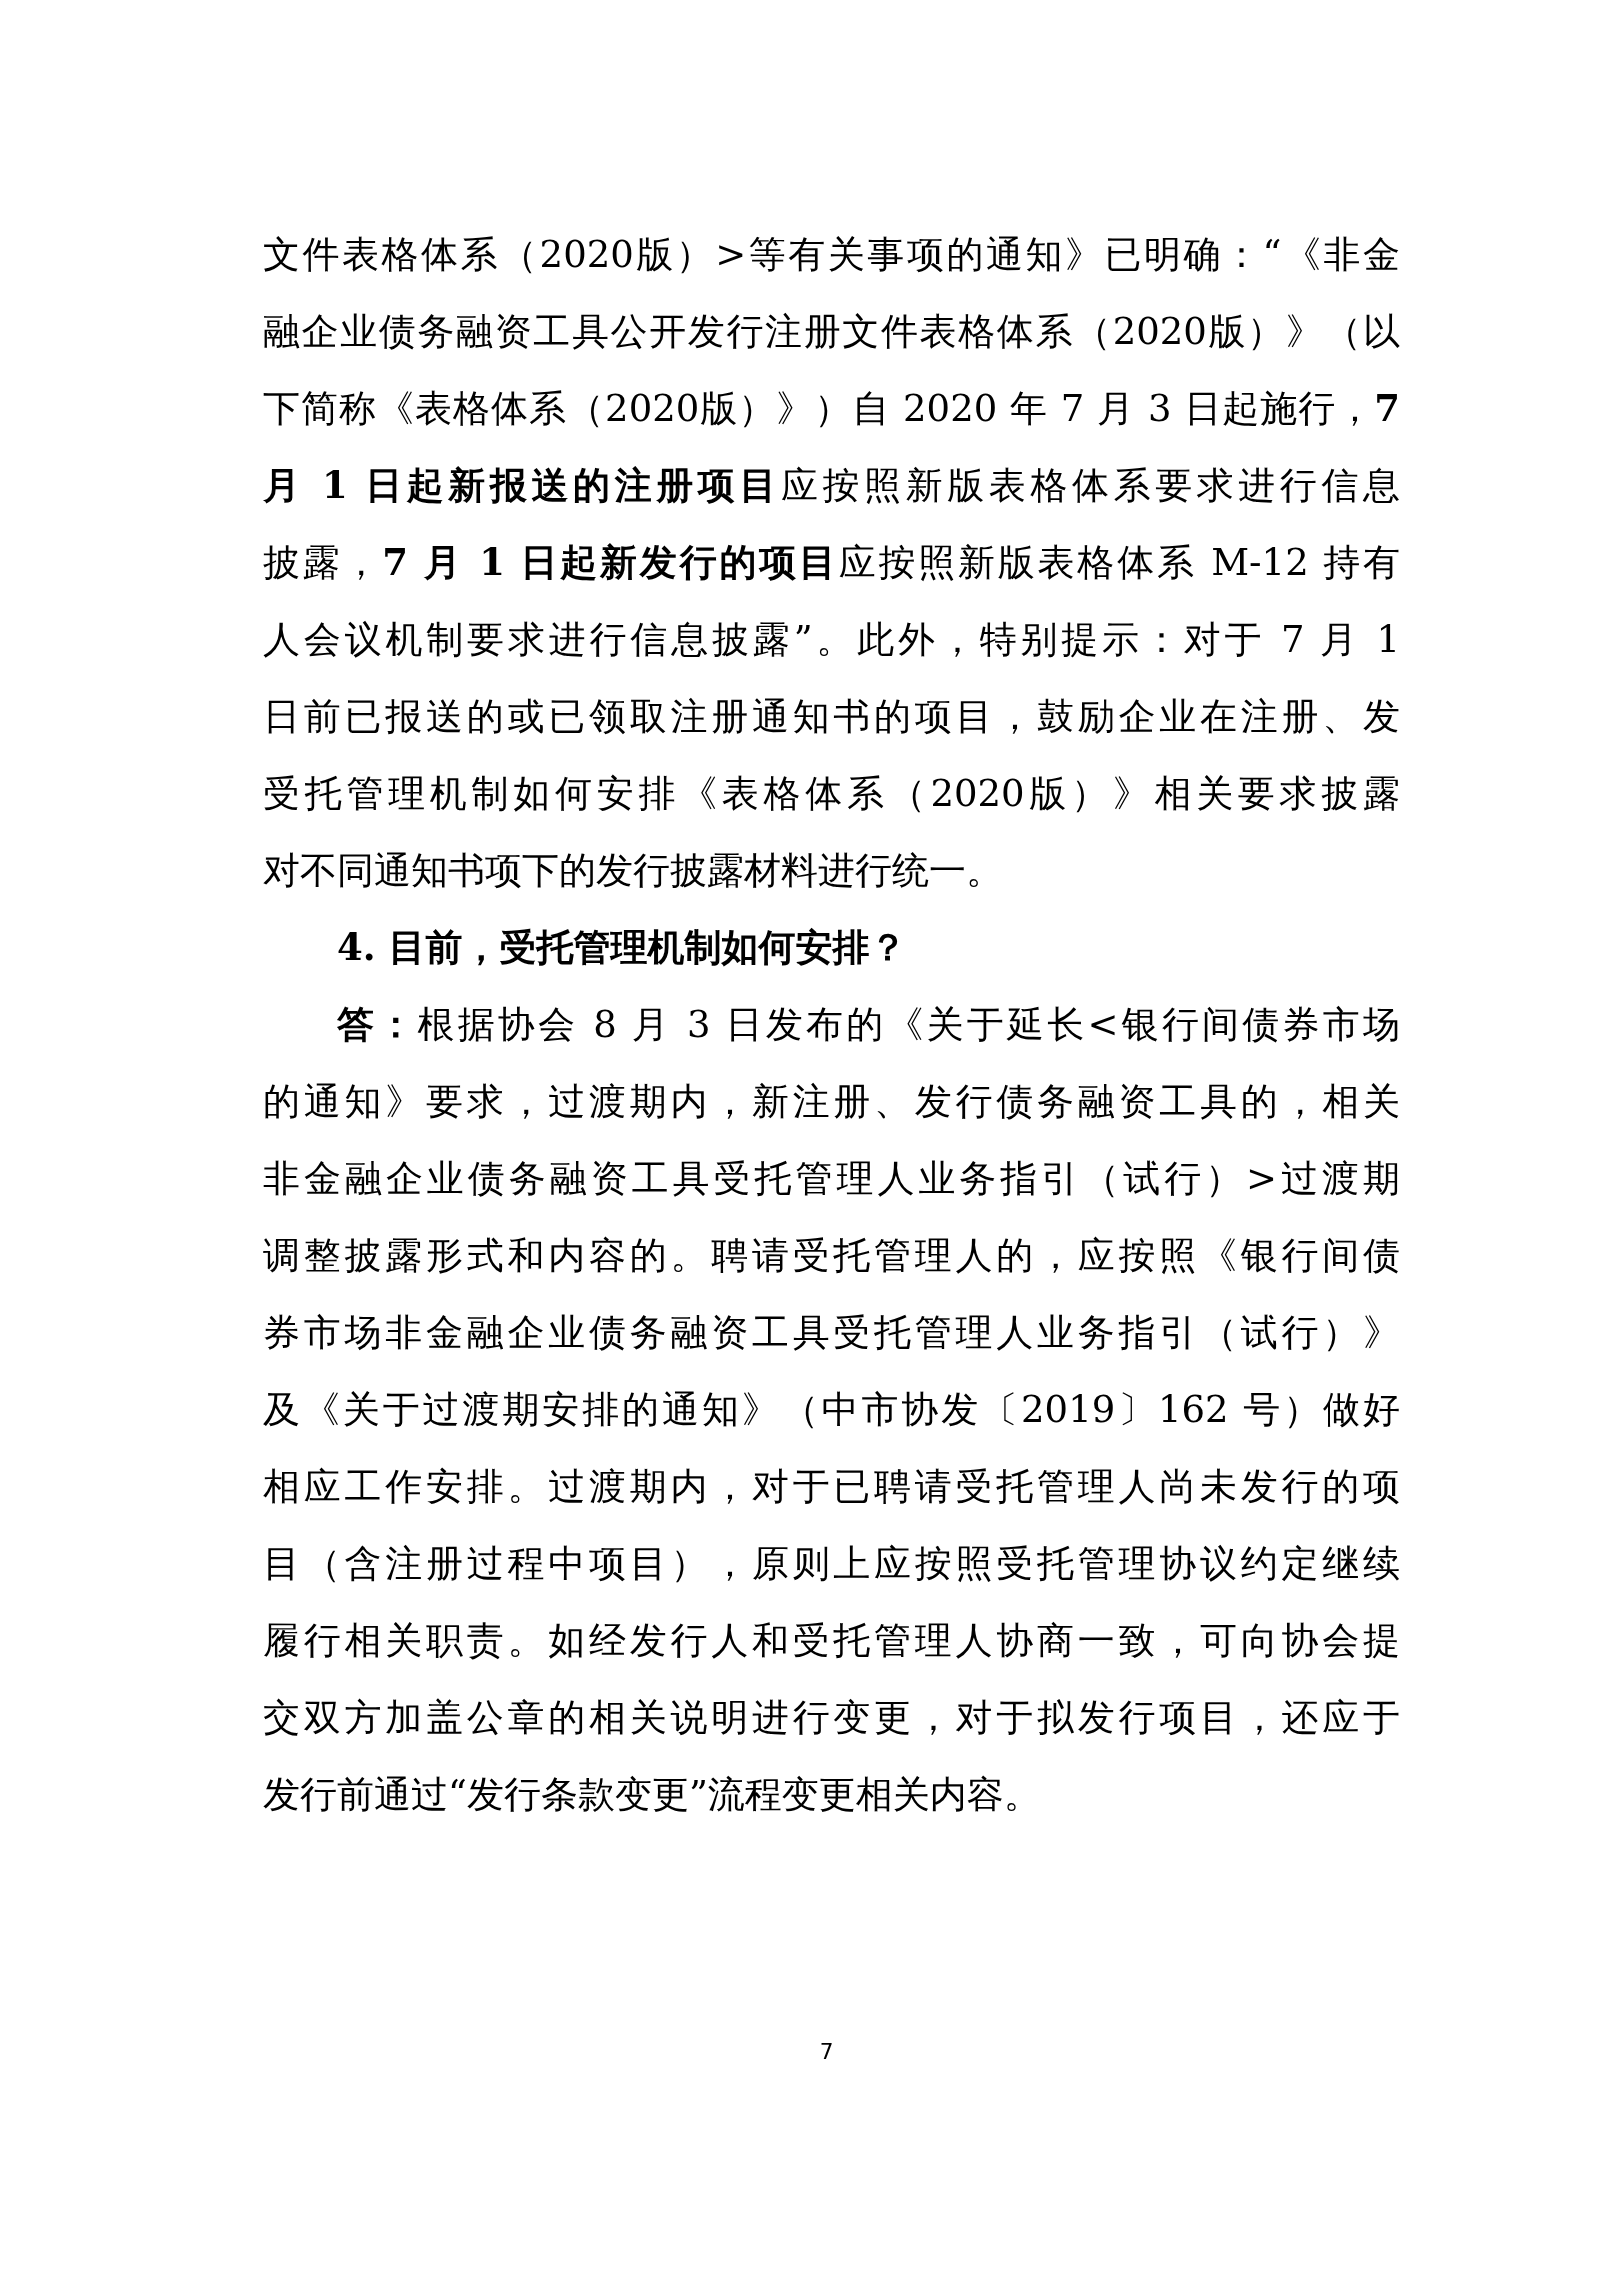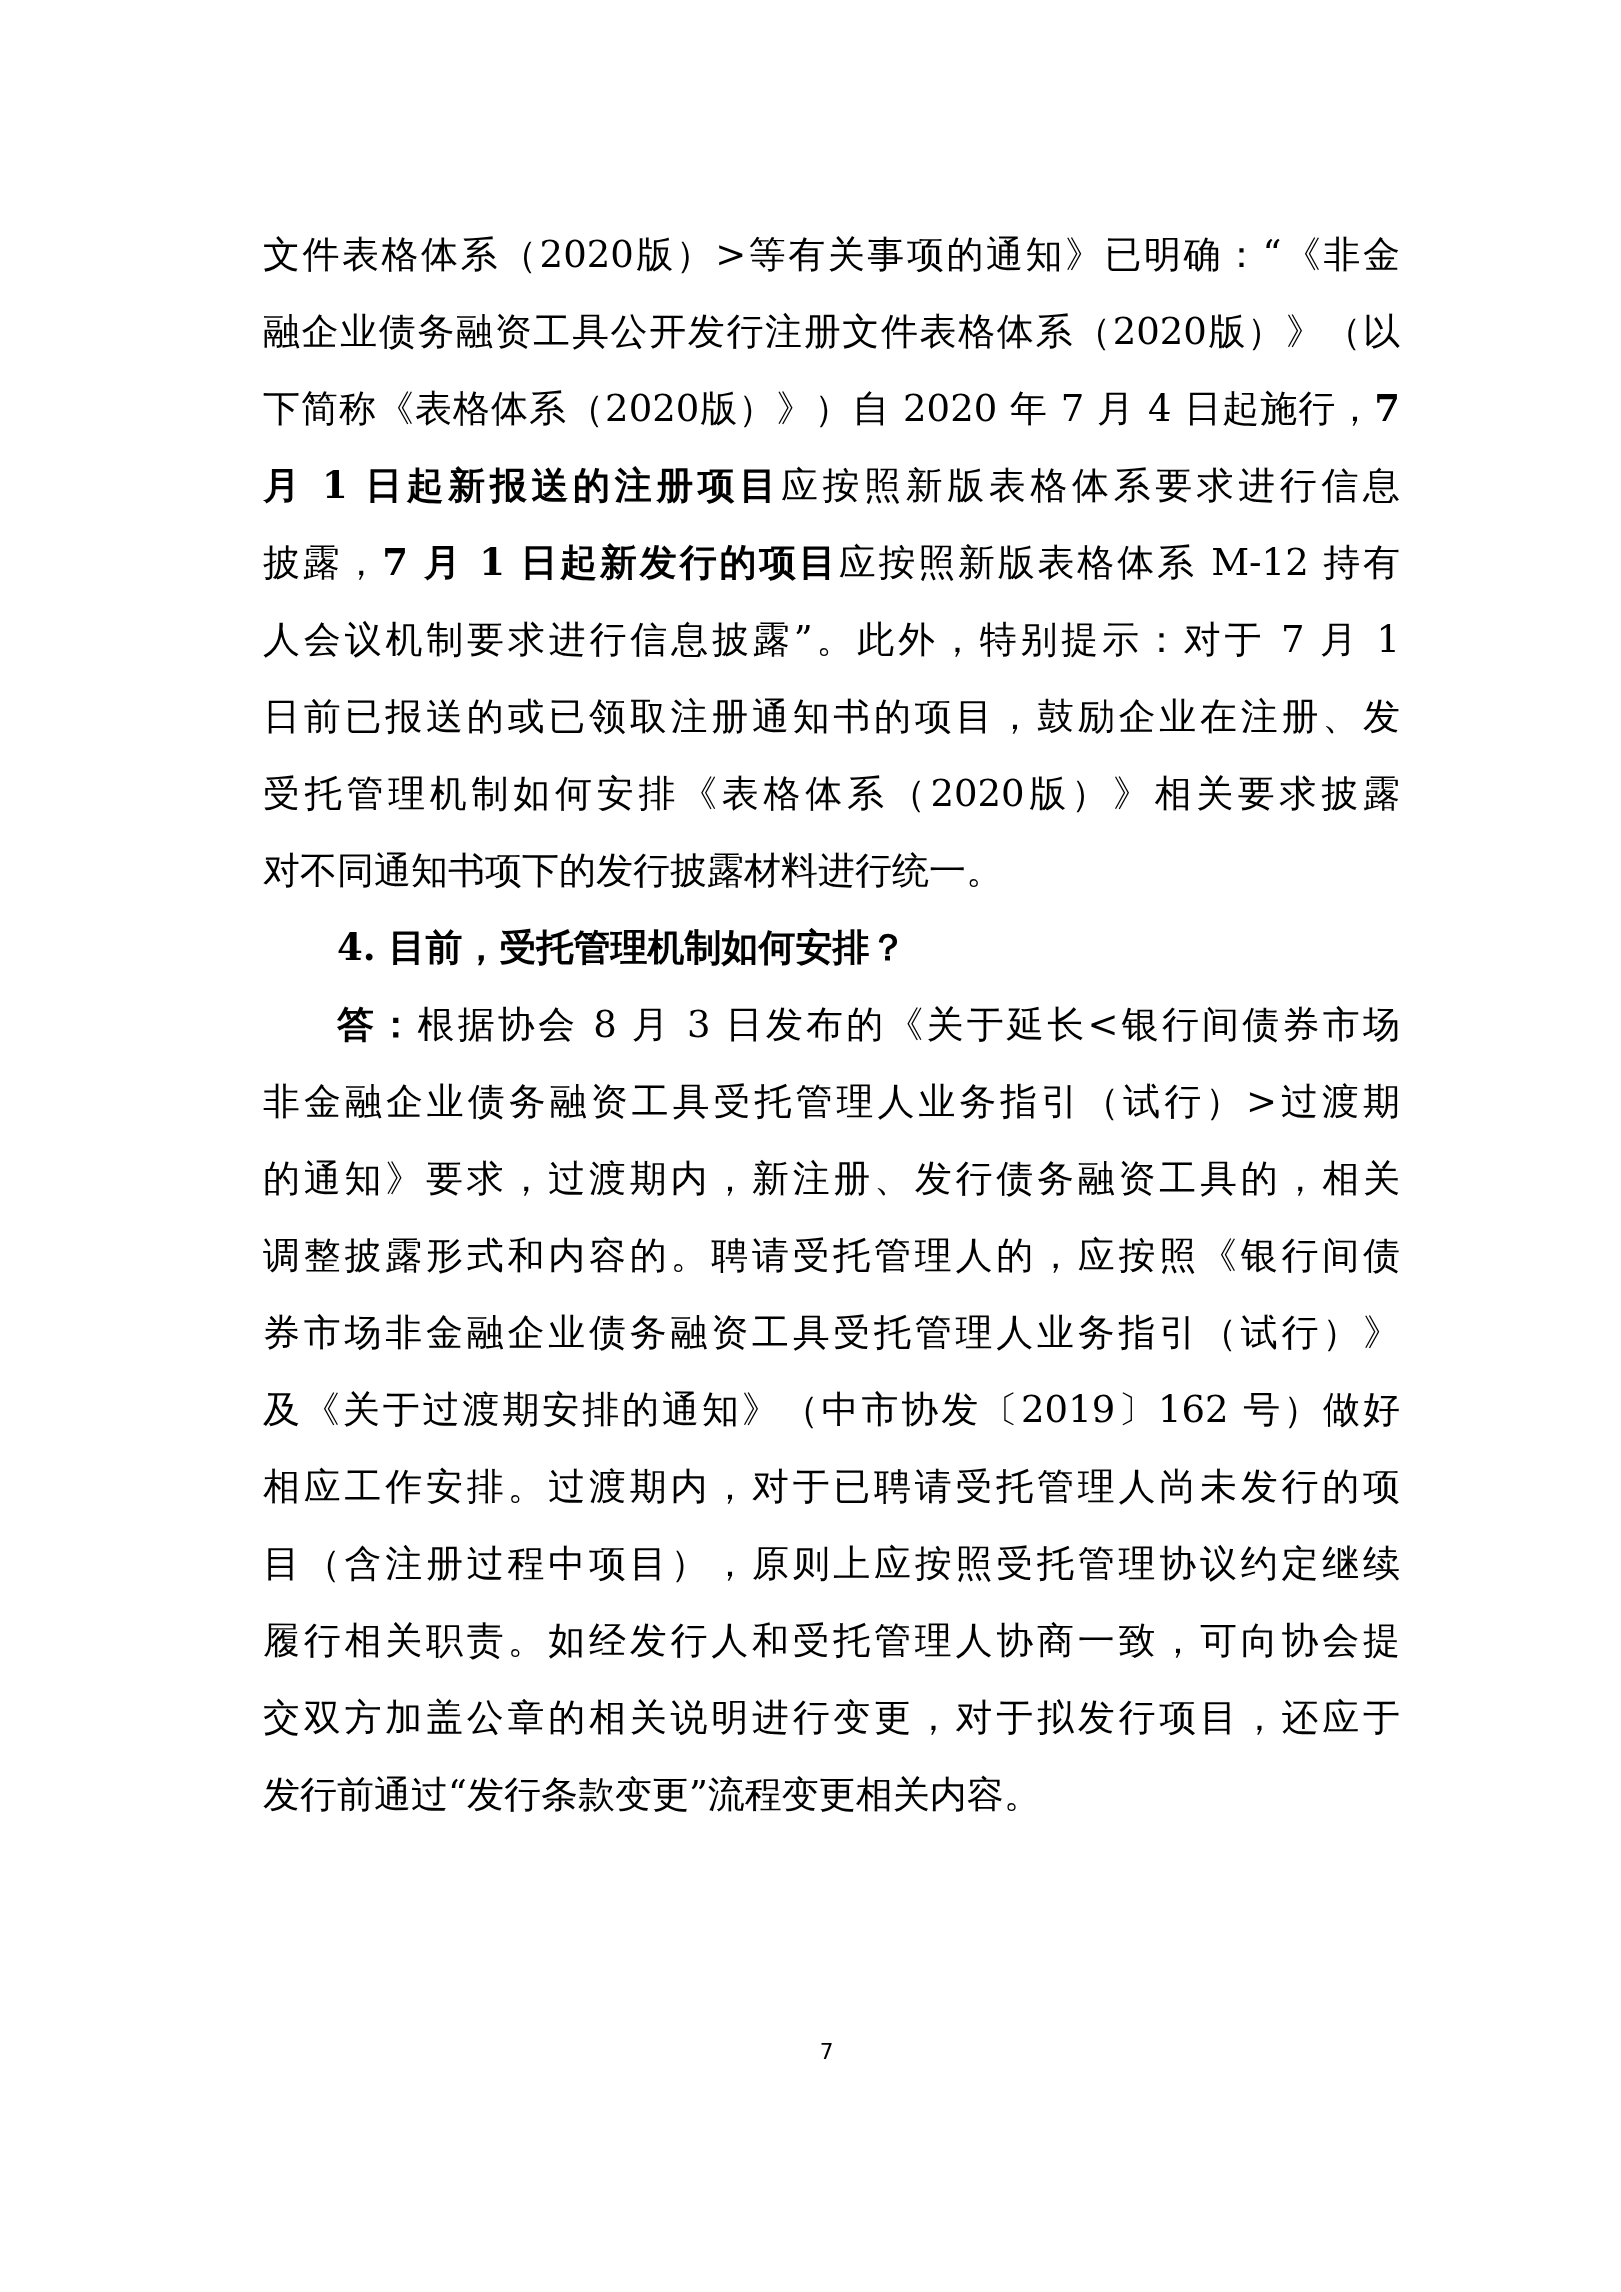--- a/index.html
+++ b/index.html
@@ -66,35 +66,35 @@
   </style>
 </head>
 <body>
 
 <div class="page">
   <div class="content">
 
     <div>
       <div class="line"><span>文件表格体系（2020版）&gt;等有关事项的通知》已明确：“《非金</span></div>
       <div class="line"><span>融企业债务融资工具公开发行注册文件表格体系（2020版）》（以</span></div>
-      <div class="line"><span>下简称《表格体系（2020版）》）自 2020 年 7 月 4 日起施行，</span><span class="bold">7</span></div>
+      <div class="line"><span>下简称《表格体系（2020版）》）自 2020 年 7 月 3 日起施行，</span><span class="bold">7</span></div>
       <div class="line"><span class="bold">月 1 日起新报送的注册项目</span><span>应按照新版表格体系要求进行信息</span></div>
       <div class="line"><span>披露，</span><span class="bold">7 月 1 日起新发行的项目</span><span>应按照新版表格体系 M-12 持有</span></div>
       <div class="line"><span>人会议机制要求进行信息披露”。此外，特别提示：对于 7 月 1</span></div>
       <div class="line"><span>日前已报送的或已领取注册通知书的项目，鼓励企业在注册、发</span></div>
       <div class="line"><span>受托管理机制如何安排《表格体系（2020版）》相关要求披露</span></div>
       <div class="line last"><span>对不同通知书项下的发行披露材料进行统一。</span></div>
     </div>
 
     <div class="line heading">4. 目前，受托管理机制如何安排？</div>
 
     <div>
       <div class="line indent"><span class="bold">答：</span><span>根据协会 8 月 3 日发布的《关于延长&lt;银行间债券市场</span></div>
+      <div class="line">的通知》要求，过渡期内，新注册、发行债务融资工具的，相关</div>
       <div class="line">非金融企业债务融资工具受托管理人业务指引（试行）&gt;过渡期</div>
-      <div class="line">的通知》要求，过渡期内，新注册、发行债务融资工具的，相关</div>
       <div class="line">调整披露形式和内容的。聘请受托管理人的，应按照《银行间债</div>
       <div class="line">券市场非金融企业债务融资工具受托管理人业务指引（试行）》</div>
       <div class="line">及《关于过渡期安排的通知》（中市协发〔2019〕162 号）做好</div>
       <div class="line">相应工作安排。过渡期内，对于已聘请受托管理人尚未发行的项</div>
       <div class="line">目（含注册过程中项目），原则上应按照受托管理协议约定继续</div>
       <div class="line">履行相关职责。如经发行人和受托管理人协商一致，可向协会提</div>
       <div class="line">交双方加盖公章的相关说明进行变更，对于拟发行项目，还应于</div>
       <div class="line last">发行前通过“发行条款变更”流程变更相关内容。</div>
     </div>
 

